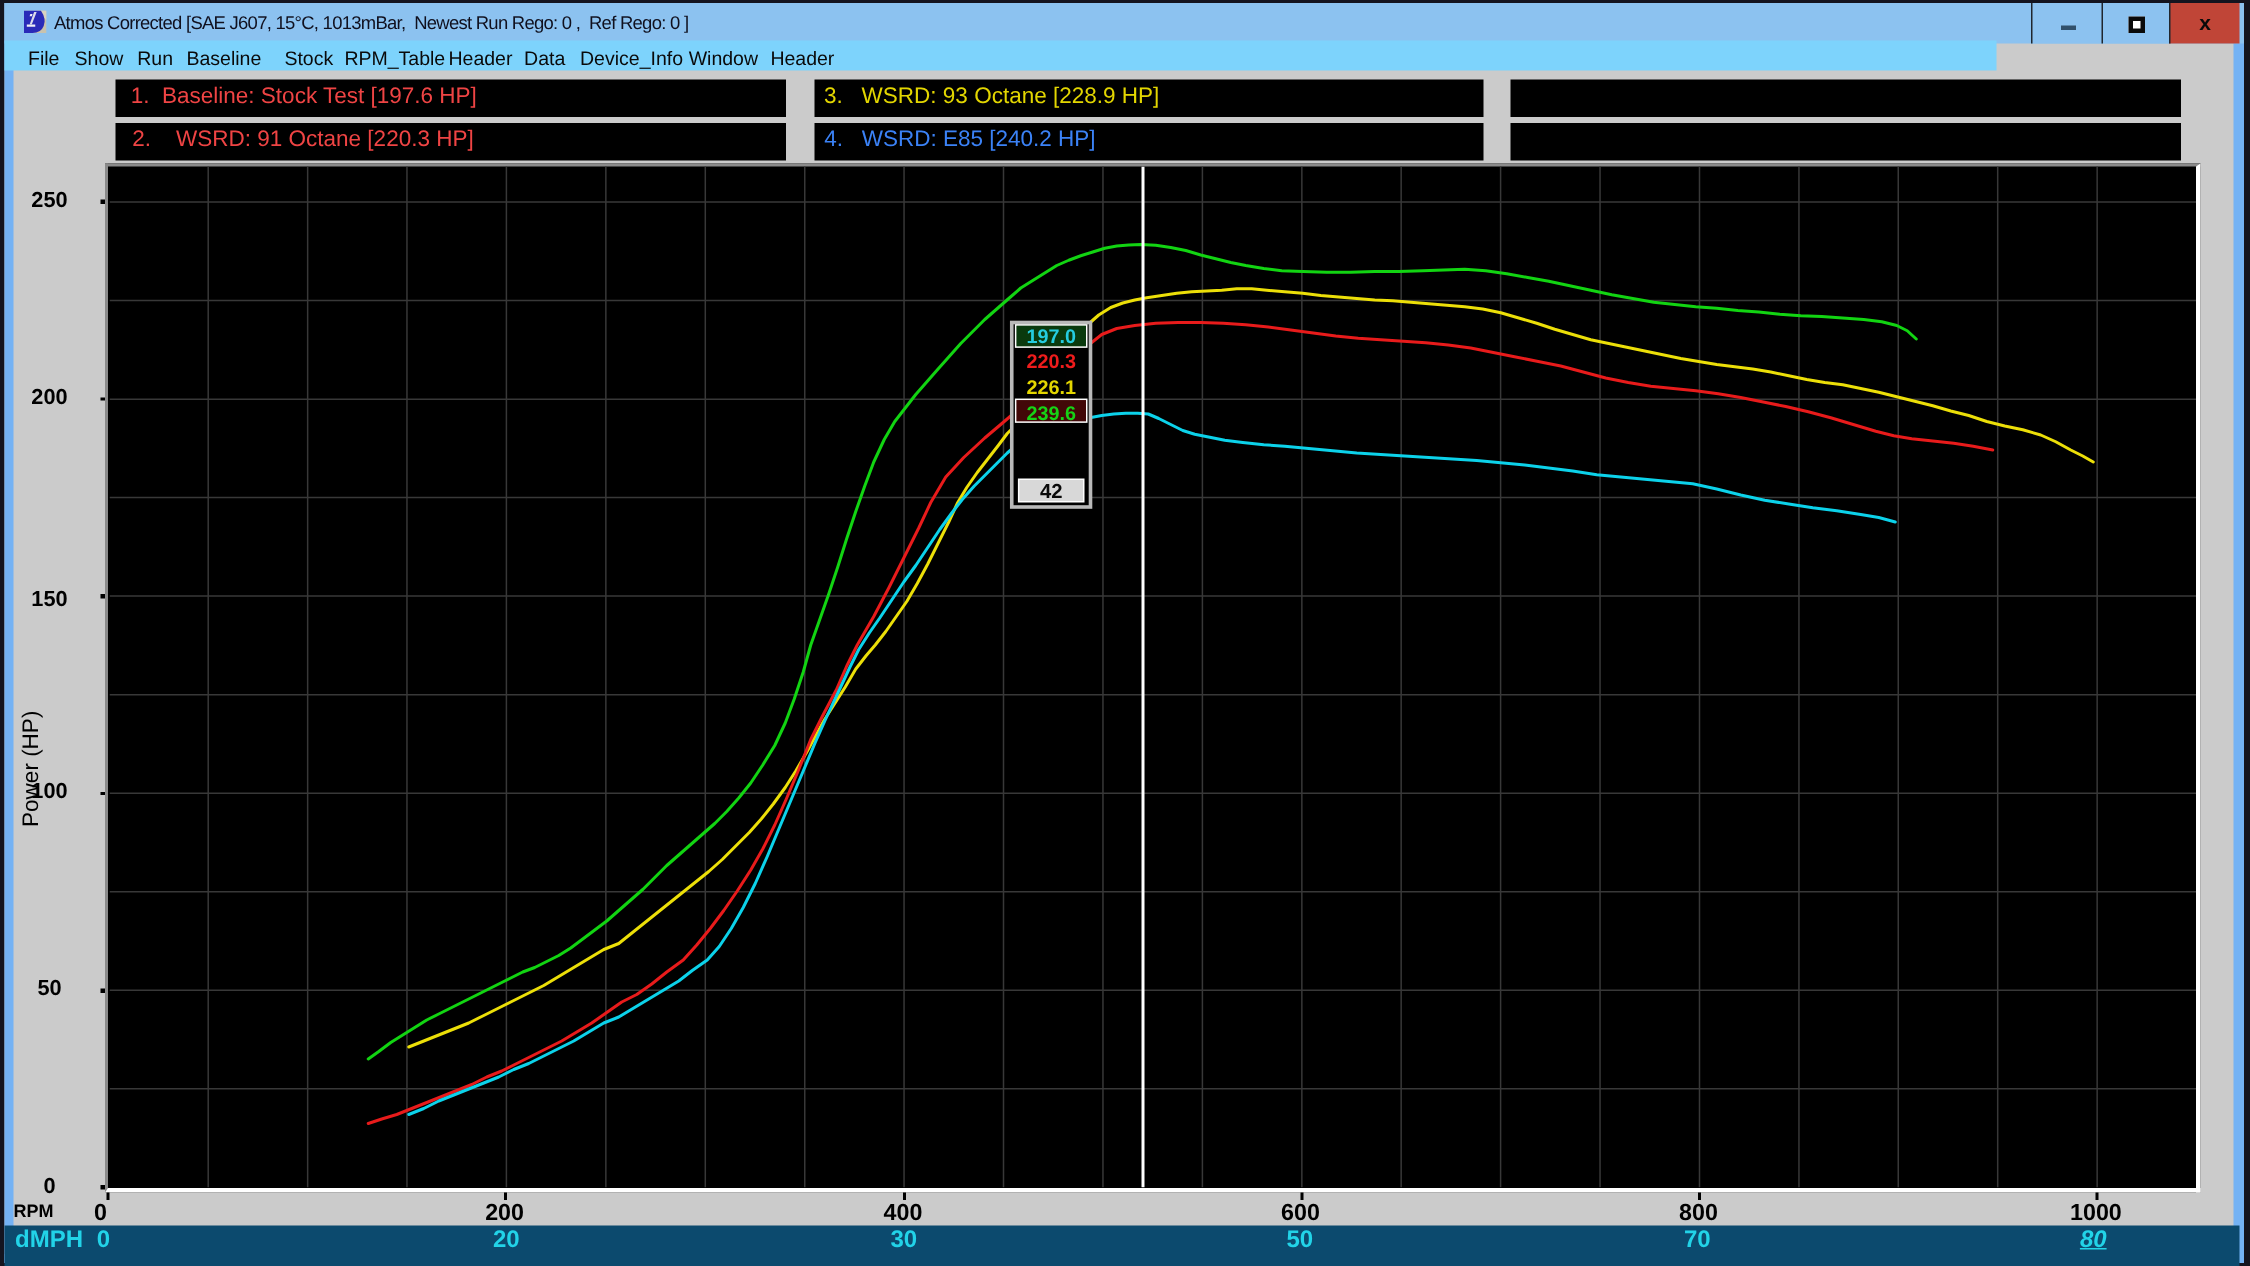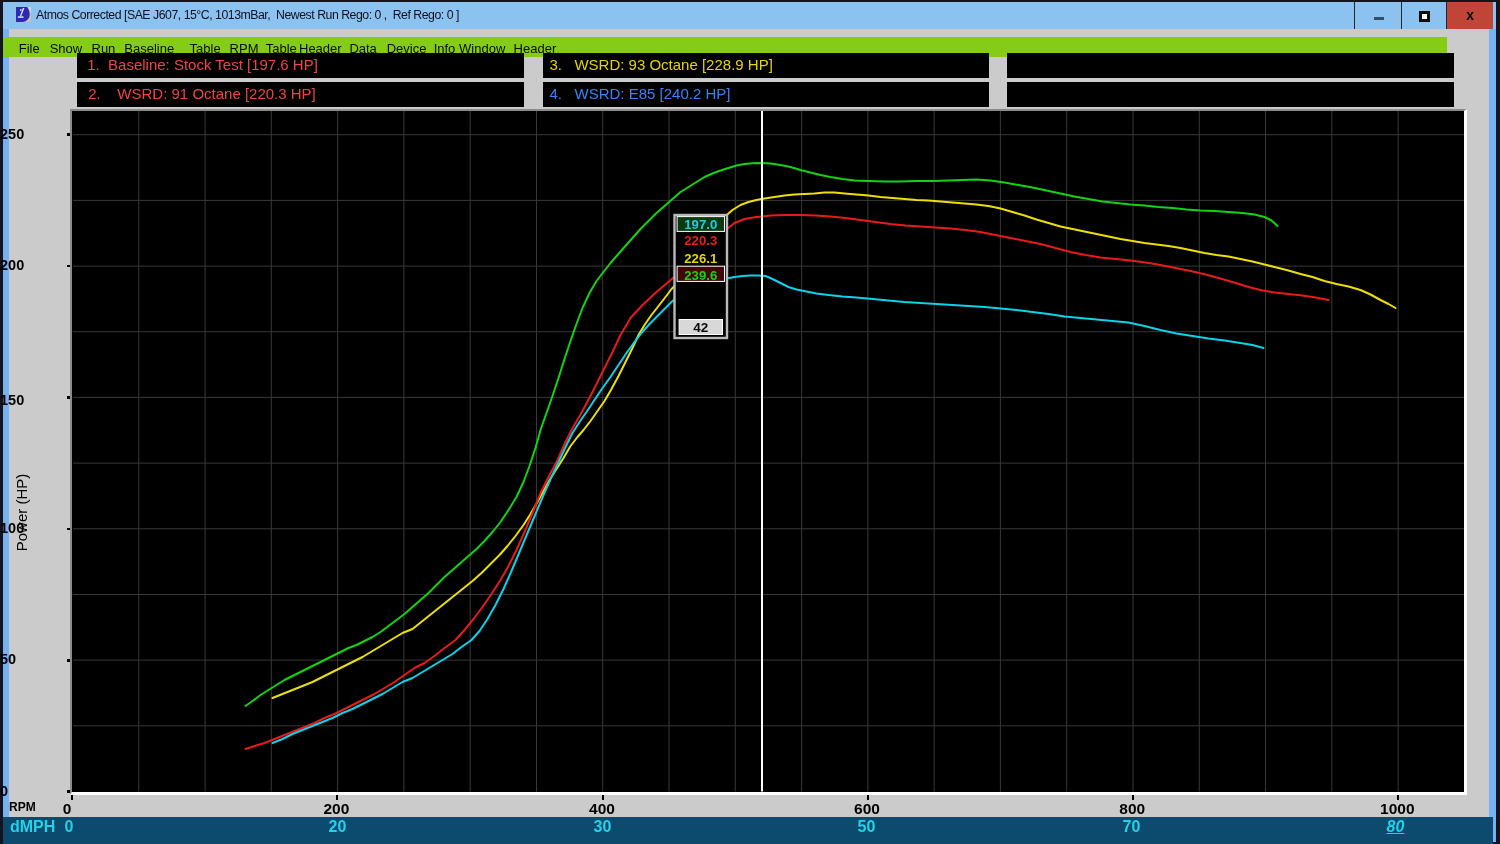--- a/index.html
+++ b/index.html
@@ -1,26 +1,26 @@
 <!DOCTYPE html>
 <html><head><meta charset="utf-8">
 <style>
 *{margin:0;padding:0;box-sizing:border-box}
 html,body{width:1500px;height:844px;overflow:hidden;font-family:"Liberation Sans",sans-serif;background:#cbcbcb}
 .abs{position:absolute}
 #titlebar{position:absolute;left:3px;top:2px;width:1493px;height:26.5px;background:#8cc2f0}
 #titletxt{position:absolute;left:36px;top:8px;font-size:12.3px;color:#10101e;letter-spacing:-.48px;white-space:pre}
 #icon{position:absolute;left:16px;top:7px;width:15px;height:15px}
 .wbtn{position:absolute;top:2px;height:26.8px;border-left:1px solid #20262e}
-#menubar{position:absolute;left:3px;top:37px;width:1444px;height:20px;background:#84cc16}
+#menubar{position:absolute;left:3px;top:27px;width:1328px;height:20px;background:#7dd3fc}
 #menubar span{position:absolute;top:3.5px;font-size:13px;color:#0a0a0a}
 .legend{position:absolute;background:#000}
 .ltext{position:absolute;top:calc(50% - 1px);transform:translateY(-50%);font-size:15px;white-space:pre}
 #plotborder{position:absolute;left:70px;top:108.5px;width:1397px;height:686.5px;background:#000;border-top:2.5px solid #8a8a8a;border-left:2.5px solid #8a8a8a;border-right:3.5px solid #fff;border-bottom:3.5px solid #fff}
-.ylab{position:absolute;width:66px;text-align:left;font-size:14.5px;font-weight:700;color:#000;height:18px}
+.ylab{position:absolute;width:66px;text-align:center;font-size:14.5px;font-weight:700;color:#000;height:18px}
 .ytick{position:absolute;left:67px;width:3px;height:2.5px;background:#000}
 #powlab{position:absolute;left:-24px;top:504px;width:90px;text-align:center;font-size:15px;color:#000;transform:rotate(-90deg);white-space:nowrap}
 .xlab{position:absolute;top:799.5px;width:80px;text-align:center;font-size:15.5px;font-weight:700;color:#000}
 .tick{position:absolute;top:795px;width:2px;height:5px;background:#000}
 #rpmlab{position:absolute;left:9px;top:800px;font-size:12px;font-weight:700;color:#000}
 #mphbar{position:absolute;left:3px;top:817.4px;width:1490px;height:36px;background:#0c4a6e}
 .mlab{position:absolute;top:0.5px;width:60px;text-align:center;font-size:16px;font-weight:700;color:#22d3e8}
 #mph80{position:absolute;left:1377.5px;top:0.5px;width:30px;text-align:center;font-size:16px;font-weight:700;font-style:italic;text-decoration:underline;color:#22d3e8}
 #dmph{position:absolute;left:7px;top:0.5px;font-size:16px;font-weight:700;color:#22d3e8;white-space:pre}
 </style></head>
@@ -47,21 +47,21 @@
   </div>
 <div class="wbtn" style="left:1400.5px;width:45.8px;background:#8cc2f0">
     <div style="position:absolute;left:17px;top:9px;width:11px;height:11px;border:3px solid #0a0a0a;background:#fff"></div>
   </div>
 <div class="wbtn" style="left:1446.3px;width:46.5px;background:#c04537;color:#0a0a0a;font-size:14px;font-weight:700;text-align:center;line-height:26px">x</div>
 <div id="menubar">
     <span style="left:15.7px">File</span>
     <span style="left:46.7px">Show</span>
     <span style="left:88.5px">Run</span>
     <span style="left:121.3px">Baseline</span>
-    <span style="left:186.6px">Table</span>
+    <span style="left:186.6px">Stock</span>
     <span style="left:226.6px">RPM_Table</span>
     <span style="left:296px">Header</span>
     <span style="left:346.4px">Data</span>
     <span style="left:383.7px">Device_Info</span>
     <span style="left:456.1px">Window</span>
     <span style="left:510.6px">Header</span>
   </div>
 <div class="legend" style="left:76.5px;top:52.5px;width:447.5px;height:25.5px">
     <div class="ltext" style="left:10.7px;color:#ef4444">1.  Baseline: Stock Test [197.6 HP]</div>
   </div>

